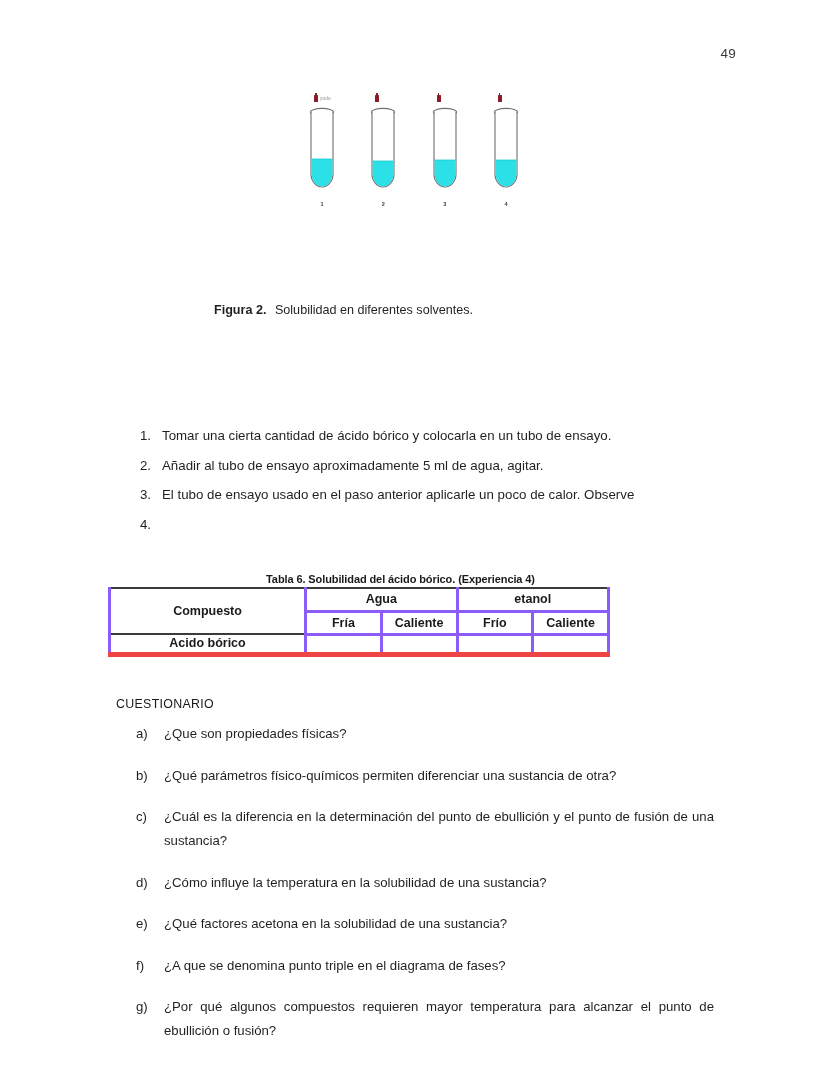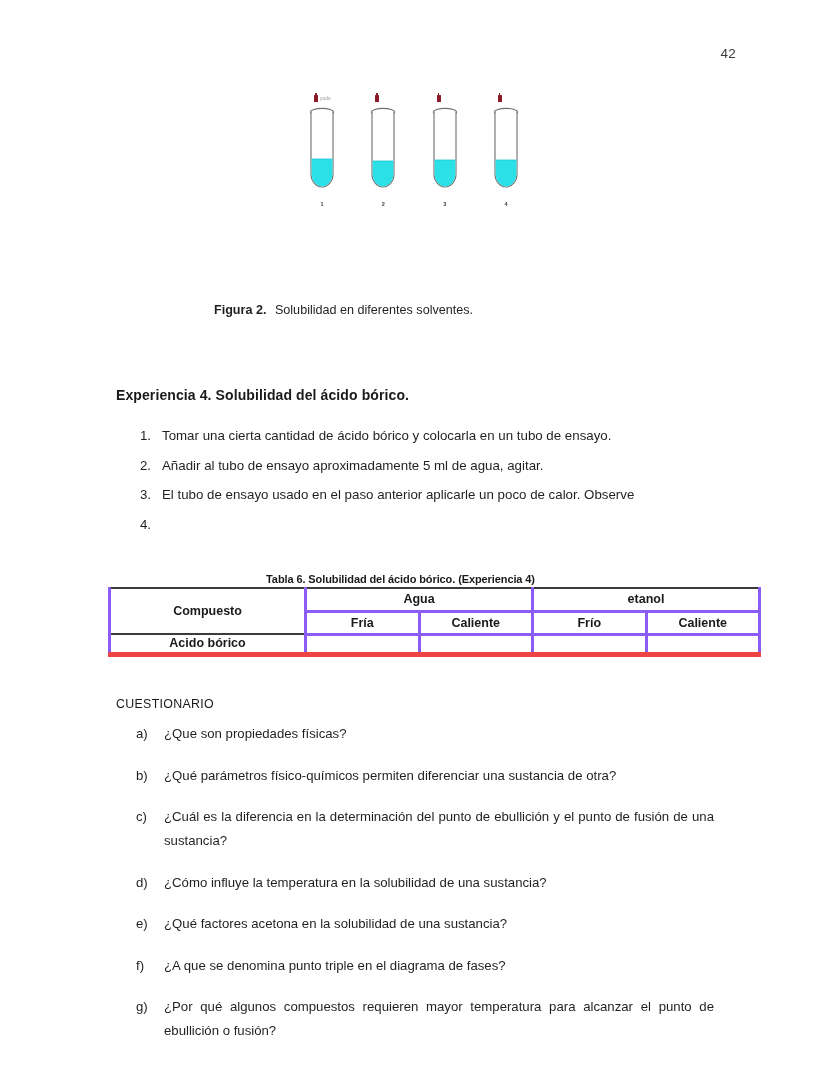--- a/index.html
+++ b/index.html
@@ -161,21 +161,21 @@
   .table-title {
     text-align: center;
     font-size: 11px;
     font-weight: bold;
     color: #1a1a1a;
     padding-bottom: 2px;
     letter-spacing: -0.1px;
   }
   table.sol-table {
     border-collapse: collapse;
-    width: 653px;
+    width: 502px;
     table-layout: fixed;
   }
   table.sol-table td,
   table.sol-table th {
     border: 3px solid #8b5cf6;
     font-size: 12.5px;
     font-weight: bold;
     color: #1a1a1a;
     text-align: center;
     padding: 0;
@@ -229,21 +229,21 @@
     flex: 1;
     text-align: justify;
     text-justify: inter-word;
   }
 </style>
 </head>
 <body>
 
 <div class="page">
 
-  <div class="page-number">42</div>
+  <div class="page-number">49</div>
 
   <div class="figure-block">
     <div class="tube-row">
 
       <div class="tube-unit">
         <div class="tube-tag">
           <span class="tag-mark"></span>
           <span class="tag-text">yodo</span>
         </div>
         <svg class="tube-svg" width="30" height="88" viewBox="0 0 30 88">
@@ -298,21 +298,20 @@
       </div>
 
     </div>
   </div>
 
   <div class="figure-caption">
     <span class="cap-label">Figura 2.</span>
     <span>Solubilidad en diferentes solventes.</span>
   </div>
 
-  <div class="exp-heading">Experiencia 4. Solubilidad del ácido bórico.</div>
 
   <div class="steps">
     <div class="step-row">
       <span class="step-num">1.</span>
       <span class="step-text">Tomar una cierta cantidad de ácido bórico y colocarla en un tubo de ensayo.</span>
     </div>
     <div class="step-row">
       <span class="step-num">2.</span>
       <span class="step-text">Añadir al tubo de ensayo aproximadamente 5 ml de agua, agitar.</span>
     </div>

